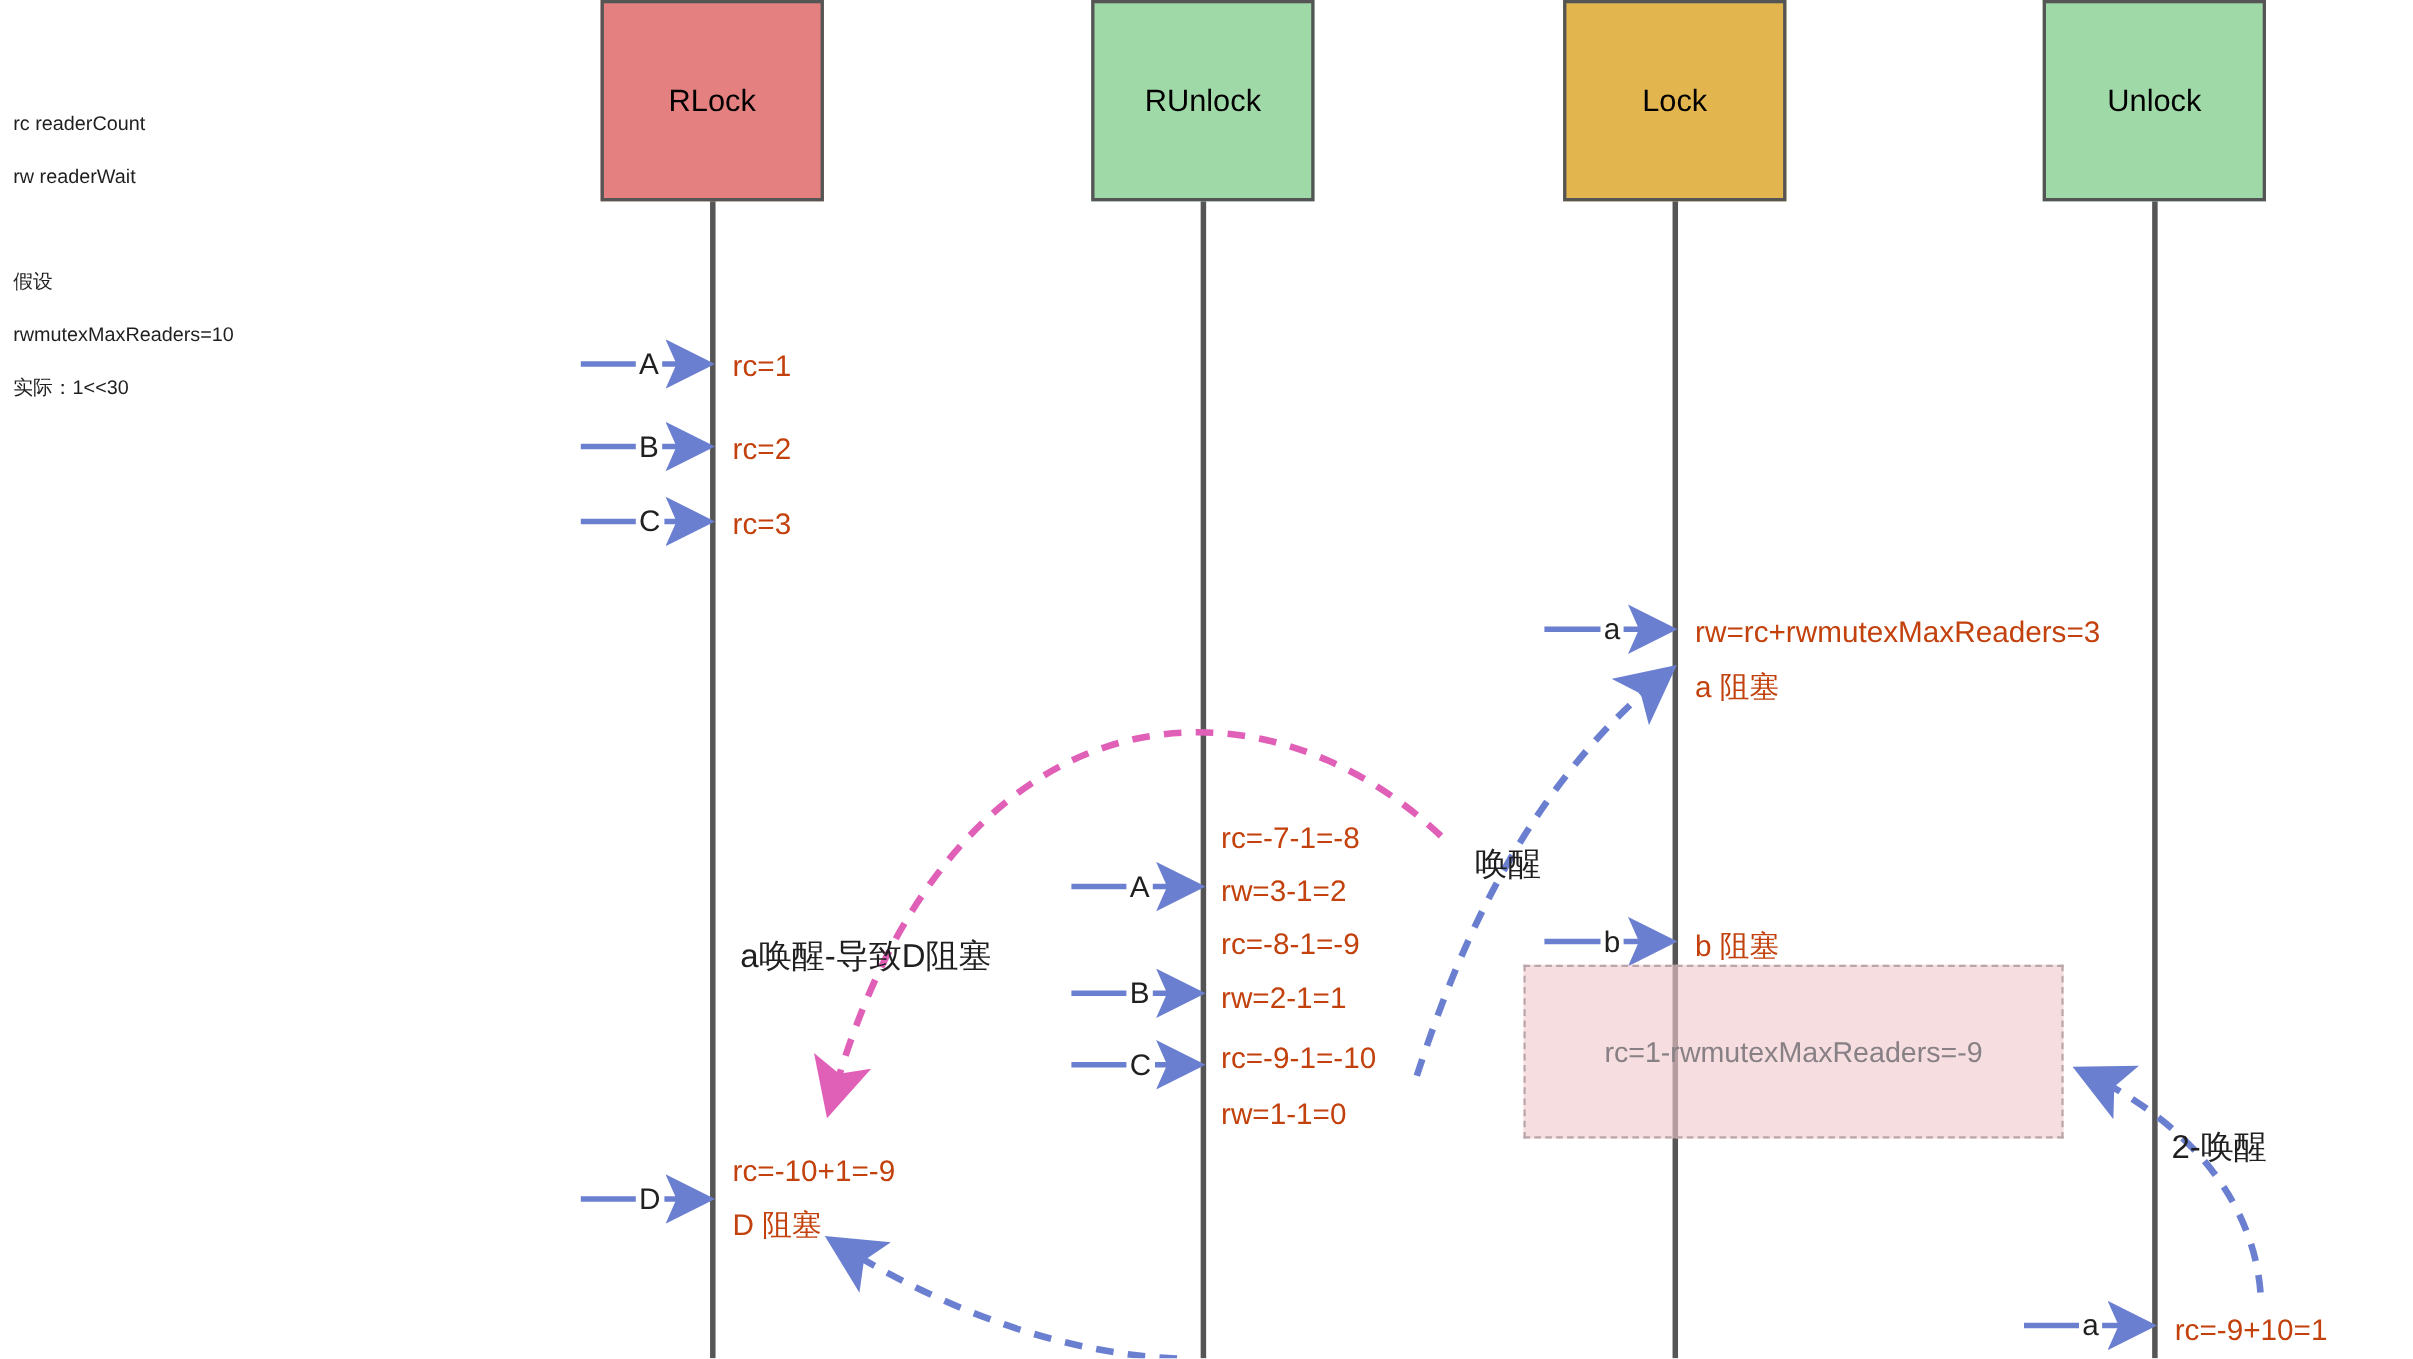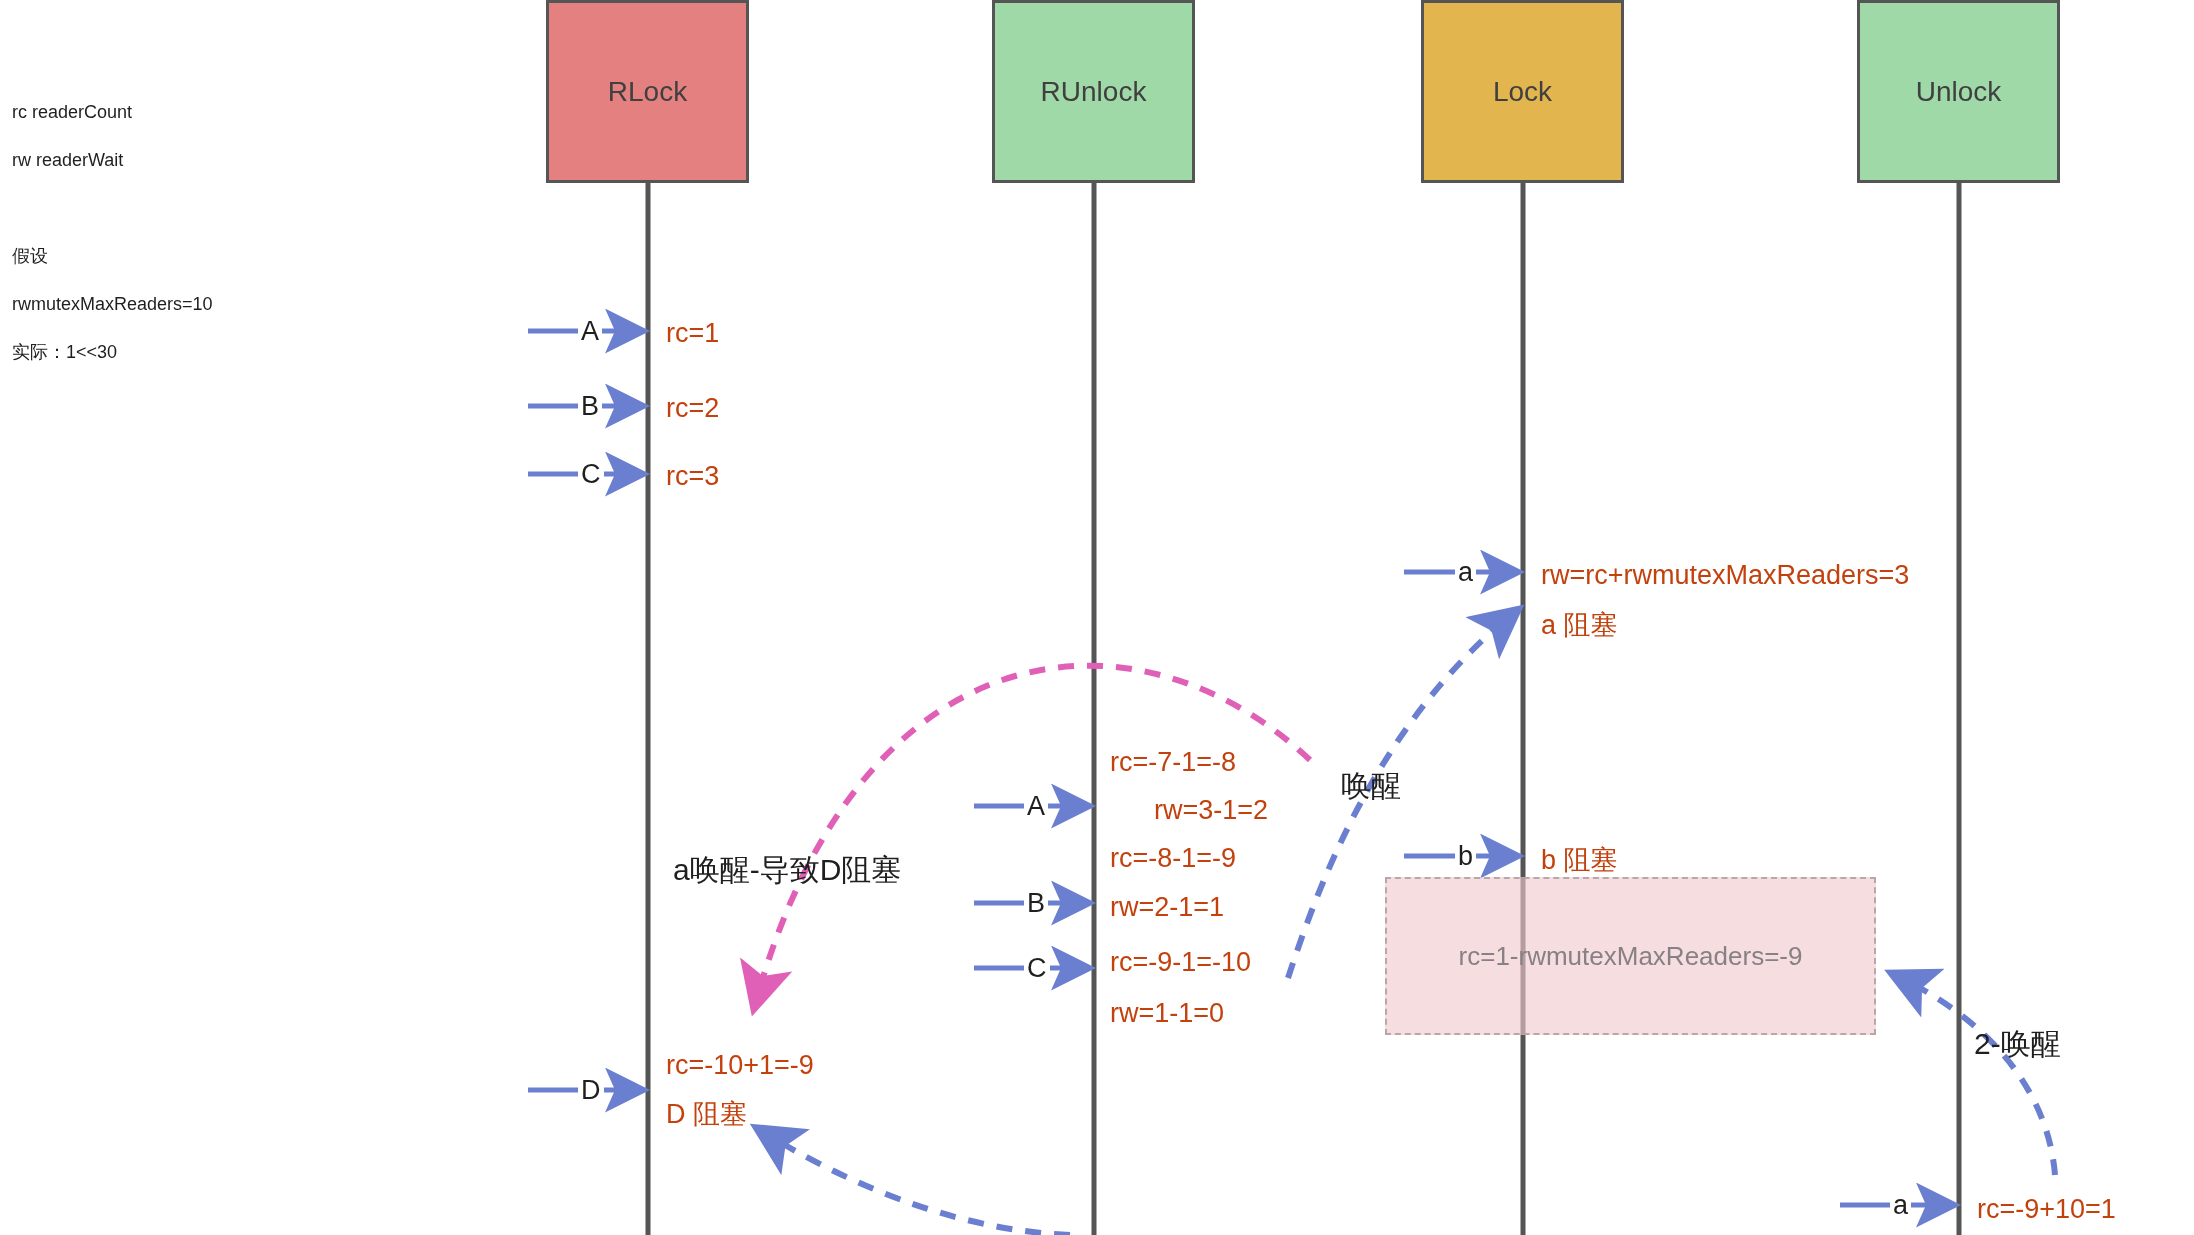--- a/index.html
+++ b/index.html
@@ -42,21 +42,21 @@
   .actor-box {
     position: absolute;
     width: 203px;
     height: 183px;
     box-sizing: border-box;
     border: 3px solid #555555;
     display: flex;
     align-items: center;
     justify-content: center;
     font-size: 28px;
-    color: #404040;
+    color: #000000;
   }
 
   
   .note {
     position: absolute;
     font-size: 27px;
     line-height: 34px;
     white-space: nowrap;
     color: #c2410c;
   }
@@ -184,21 +184,21 @@
   <div class="msg-label" style="left:1890px; top:1192px;">a</div>
 
   <div class="note" style="left:666px; top:316px;">rc=1</div>
   <div class="note" style="left:666px; top:391px;">rc=2</div>
   <div class="note" style="left:666px; top:459px;">rc=3</div>
 
   <div class="note" style="left:1541px; top:558px;">rw=rc+rwmutexMaxReaders=3</div>
   <div class="note" style="left:1541px; top:608px;">a 阻塞</div>
 
   <div class="note" style="left:1110px; top:745px;">rc=-7-1=-8</div>
-  <div class="note" style="left:1110px; top:793px;margin-left:44px;">rw=3-1=2</div>
+  <div class="note" style="left:1110px; top:793px;">rw=3-1=2</div>
   <div class="note" style="left:1110px; top:841px;">rc=-8-1=-9</div>
   <div class="note" style="left:1110px; top:890px;">rw=2-1=1</div>
   <div class="note" style="left:1110px; top:945px;">rc=-9-1=-10</div>
   <div class="note" style="left:1110px; top:996px;">rw=1-1=0</div>
 
   <div class="note" style="left:1541px; top:843px;">b 阻塞</div>
 
   <div class="note" style="left:666px; top:1048px;">rc=-10+1=-9</div>
   <div class="note" style="left:666px; top:1097px;">D 阻塞</div>
 

